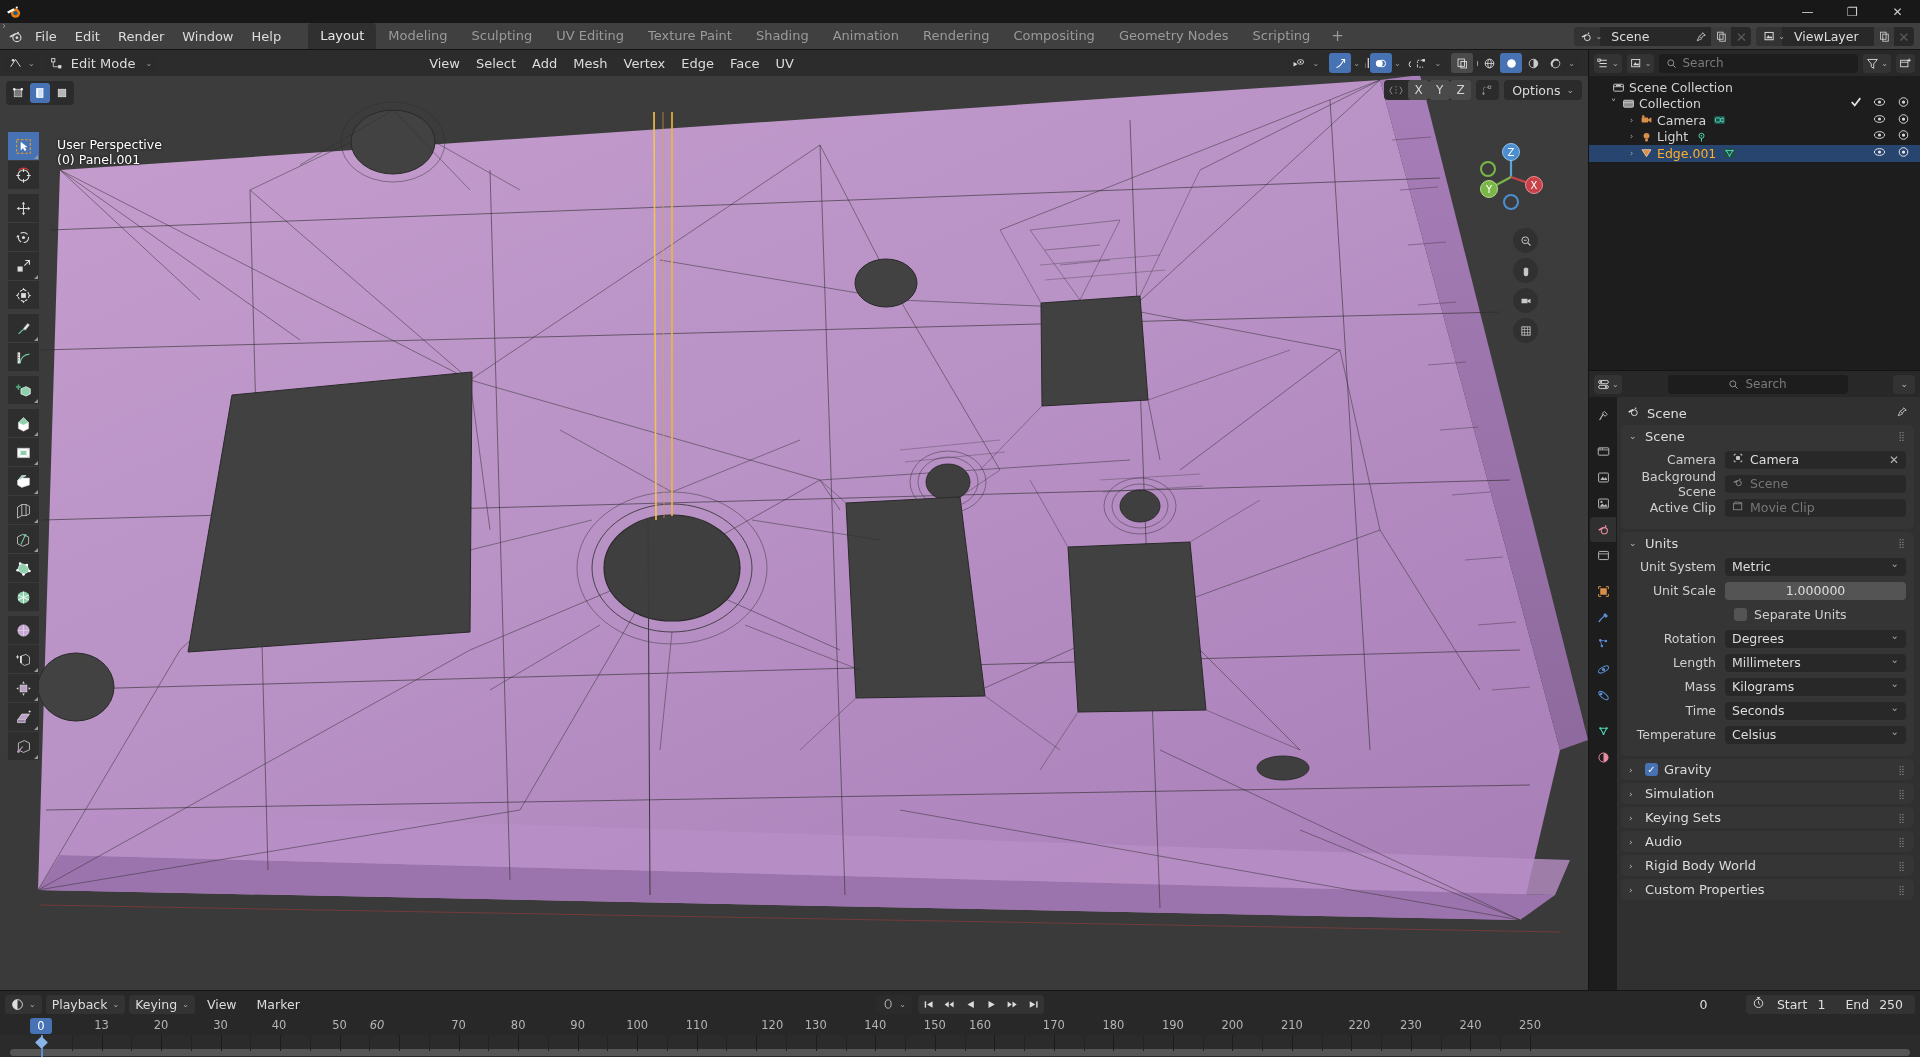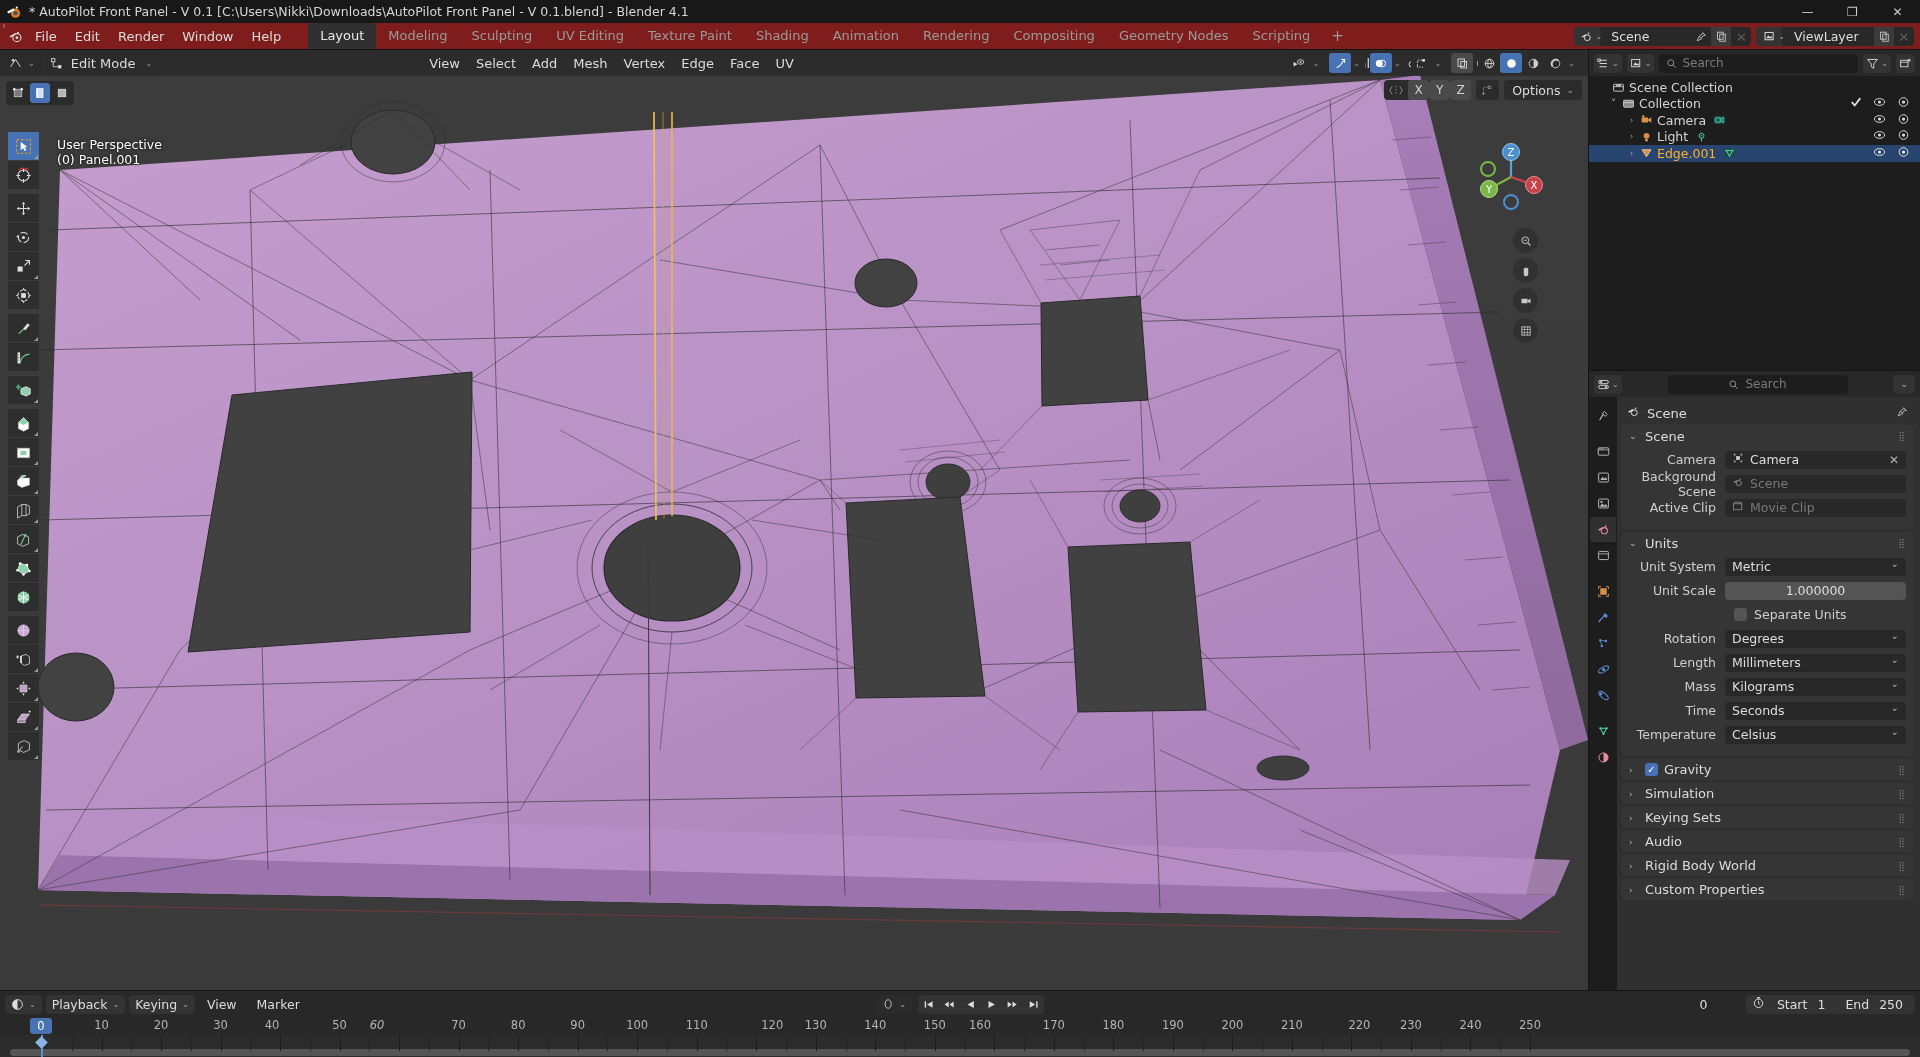--- a/index.html
+++ b/index.html
@@ -10,21 +10,21 @@
   
   #titlebar { height:23px; background:#181818; display:flex; align-items:center;
     padding:0 6px; position:relative; }
   #titlebar .blender-logo { width:16px; height:16px; margin-right:7px; flex:0 0 auto; }
   #titlebar .title-text { font-size:12.5px; color:#d6d6d6; white-space:nowrap; }
   #win-ctrl { position:absolute; right:0; top:0; height:23px; display:flex; }
   #win-ctrl div { width:45px; height:23px; display:flex; align-items:center;
     justify-content:center; color:#cfcfcf; font-size:12px; }
 
   
-  #topbar { height:27px; background:#7f1d1d; display:flex; align-items:center;
+  #topbar { height:27px; background:#404040; display:flex; align-items:center;
     padding:0 4px; position:relative; border-bottom:1px solid #141414; }
   .tb-logo { width:22px; display:flex; align-items:center; justify-content:center; }
   .menu-item { padding:3px 9px; font-size:13px; color:#dcdcdc; border-radius:3px; }
   #wsTabs { display:flex; align-items:center; margin-left:18px; height:27px; }
   .ws-tab { padding:5px 12px 6px; font-size:13px; color:#9a9a9a; border-radius:4px 4px 0 0; }
   .ws-tab.active { background:#303030; color:#e8e8e8; }
   .ws-plus { padding:4px 9px; color:#9a9a9a; font-size:15px; }
   #topbar-right { position:absolute; right:6px; top:0; height:27px;
     display:flex; align-items:center; gap:5px; }
   .field-box { display:flex; align-items:center; height:19px; background:#282828;
@@ -210,21 +210,20 @@
 
 <div id="titlebar">
   <span class="blender-logo">
     <svg viewBox="0 0 16 16" width="16" height="16">
       <circle cx="9.5" cy="9.2" r="4.6" fill="#e87d0d"></circle>
       <circle cx="9.5" cy="9.2" r="2.1" fill="#265787"></circle>
       <path d="M1 7.8 L7.5 4.2 L8.6 6.2 L2.6 9.4 Z" fill="#fff"></path>
       <circle cx="10.8" cy="3.6" r="1.1" fill="#fff"></circle>
     </svg>
   </span>
-  <span class="title-text">* AutoPilot Front Panel - V 0.1 [C:\Users\Nikki\Downloads\AutoPilot Front Panel - V 0.1.blend] - Blender 4.1</span>
   <div id="win-ctrl">
     <div>—</div>
     <div>❐</div>
     <div>✕</div>
   </div>
 </div>
 
 <div id="topbar">
   <span class="tb-logo">
     <svg viewBox="0 0 16 16" width="15" height="15">
@@ -1394,24 +1393,24 @@
         </span>
         <span class="lab">Start</span>
         <span class="val">1</span>
         <span class="lab">End</span>
         <span class="val">250</span>
       </span>
     </div>
   </div>
 
   <div id="tl-ruler">
-      <span class="tick" style="left: 101.52px;">10</span>
+      <span class="tick" style="left: 101.52px;">13</span>
       <span class="tick" style="left: 161.04px;">20</span>
       <span class="tick" style="left: 220.56px;">30</span>
-      <span class="tick" style="left: 272px;">40</span>
+      <span class="tick" style="left: 279px;">40</span>
       <span class="tick" style="left: 339.6px;">50</span>
       <span class="tick" style="left: 377px; font-style: italic;">60</span>
       <span class="tick" style="left: 458.64px;">70</span>
       <span class="tick" style="left: 518.16px;">80</span>
       <span class="tick" style="left: 577.68px;">90</span>
       <span class="tick" style="left: 637.2px;">100</span>
       <span class="tick" style="left: 696.72px;">110</span>
       <span class="tick" style="left: 756.24px; margin-left: 16px;">120</span>
       <span class="tick" style="left: 815.76px;">130</span>
       <span class="tick" style="left: 875.28px;">140</span>

